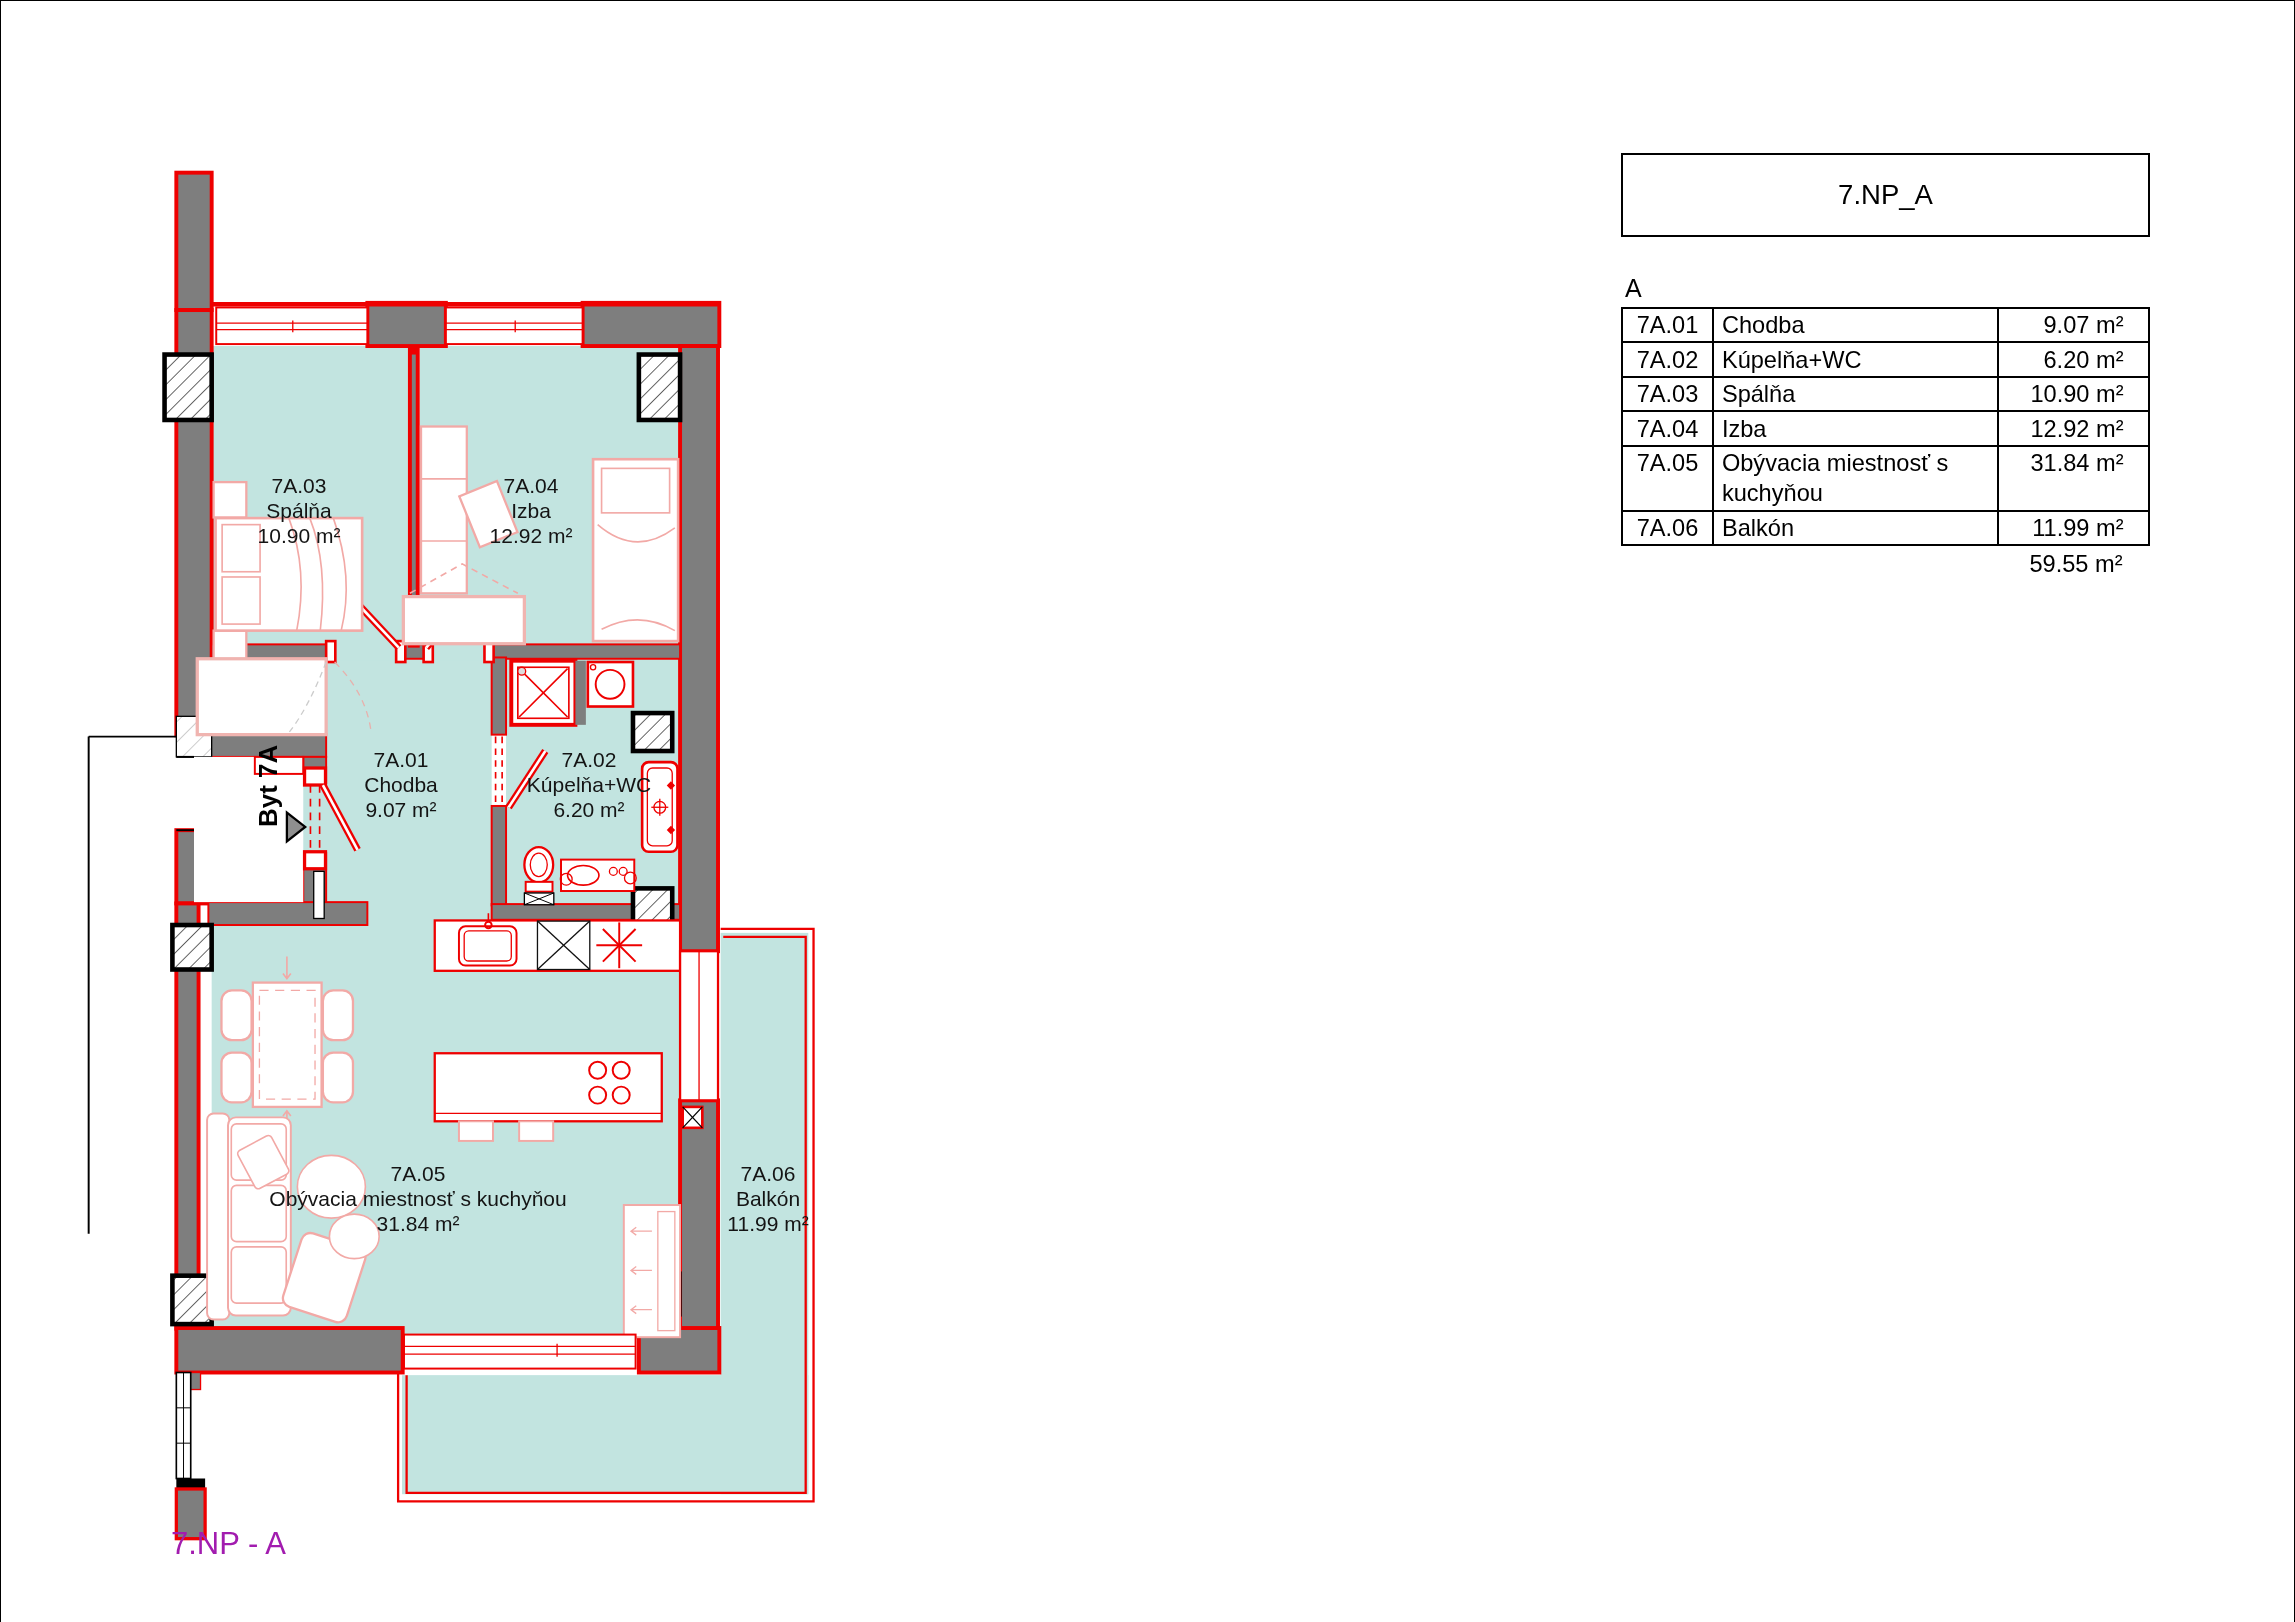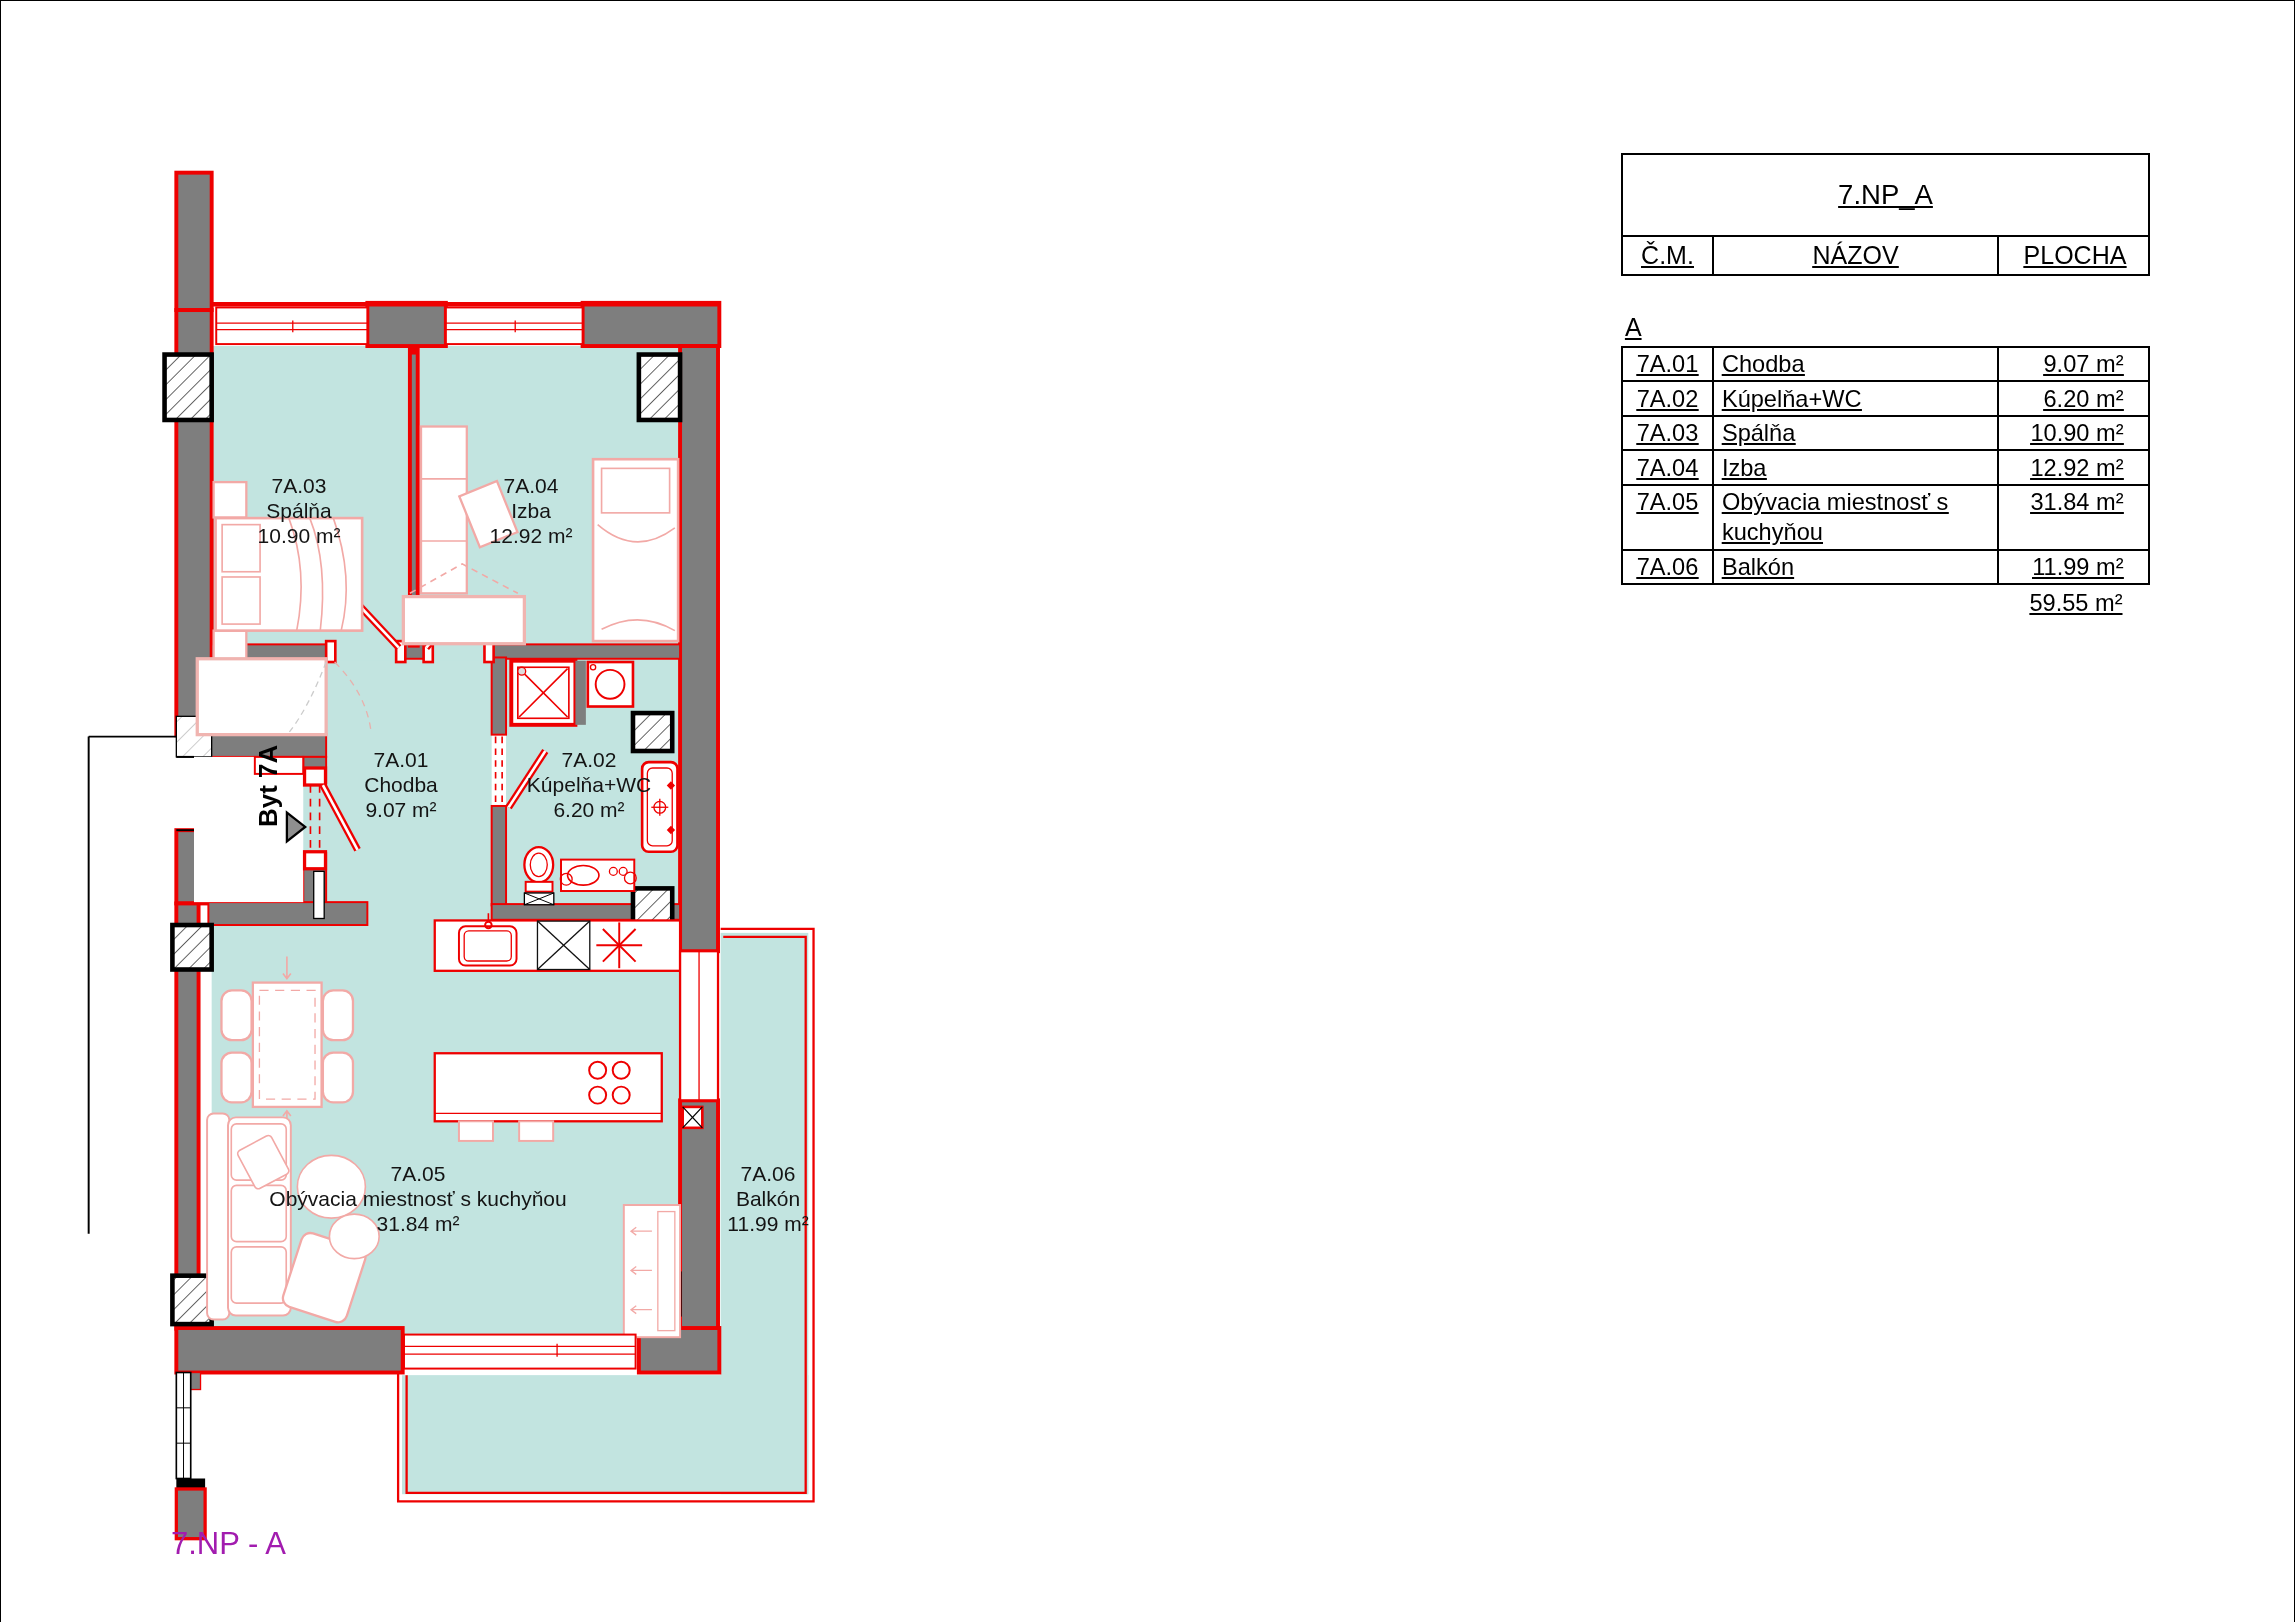--- a/index.html
+++ b/index.html
@@ -9,21 +9,21 @@
   #plan-svg{position:absolute;left:0;top:0;width:2295px;height:1623px;}
   .rl{position:absolute;transform:translateX(-50%);text-align:center;
       font:21px/25px "Liberation Sans",sans-serif;color:#141414;white-space:nowrap;}
   #entry-label{position:absolute;left:267px;top:826px;width:0;height:0;}
   #entry-label span{display:block;transform:translate(-50%,-50%) rotate(-90deg);
       font:bold 26px "Liberation Sans",sans-serif;color:#000;white-space:nowrap;}
   #floor-label{position:absolute;left:170px;top:1525px;
       font:31px "Liberation Sans",sans-serif;color:#a21caf;}
   
   #legend{position:absolute;left:1620px;top:152px;width:529px;color:#000;}
-  #legend *{box-sizing:border-box;text-decoration:underline;}
+  #legend *{box-sizing:border-box;}
   .tb-title{height:84px;border:2px solid #000;display:flex;align-items:center;
       justify-content:center;font-size:27.5px;}
   .tb-head{display:grid;grid-template-columns:91px 285px 152px;height:39px;
       border:2px solid #000;border-top:none;}
   .tb-head div{display:flex;align-items:center;justify-content:center;font-size:25px;
       border-right:2px solid #000;}
   .tb-head div:last-child{border-right:none;}
   .sect{margin:37px 0 5.2px 3.9px;font-size:25px;height:27.5px;}
   .tb-body{border:2px solid #000;}
   .tb-row{display:grid;grid-template-columns:91px 285px 152px;border-bottom:2px solid #000;}
@@ -361,25 +361,20 @@
 </div>
 
 <div id="entry-label">
   <span>Byt 7A</span>
 </div>
 
 <div id="floor-label">7.NP - A</div>
 
 <div id="legend">
   <div class="tb-title">7.NP_A</div>
-  <div class="tb-head">
-    <div>Č.M.</div>
-    <div>NÁZOV</div>
-    <div>PLOCHA</div>
-  </div>
   <div class="sect">A</div>
   <div class="tb-body">
     <div class="tb-row">
       <div class="c-id">7A.01</div>
       <div class="c-nm">Chodba</div>
       <div class="c-ar">9.07 m²</div>
     </div>
     <div class="tb-row">
       <div class="c-id">7A.02</div>
       <div class="c-nm">Kúpelňa+WC</div>

